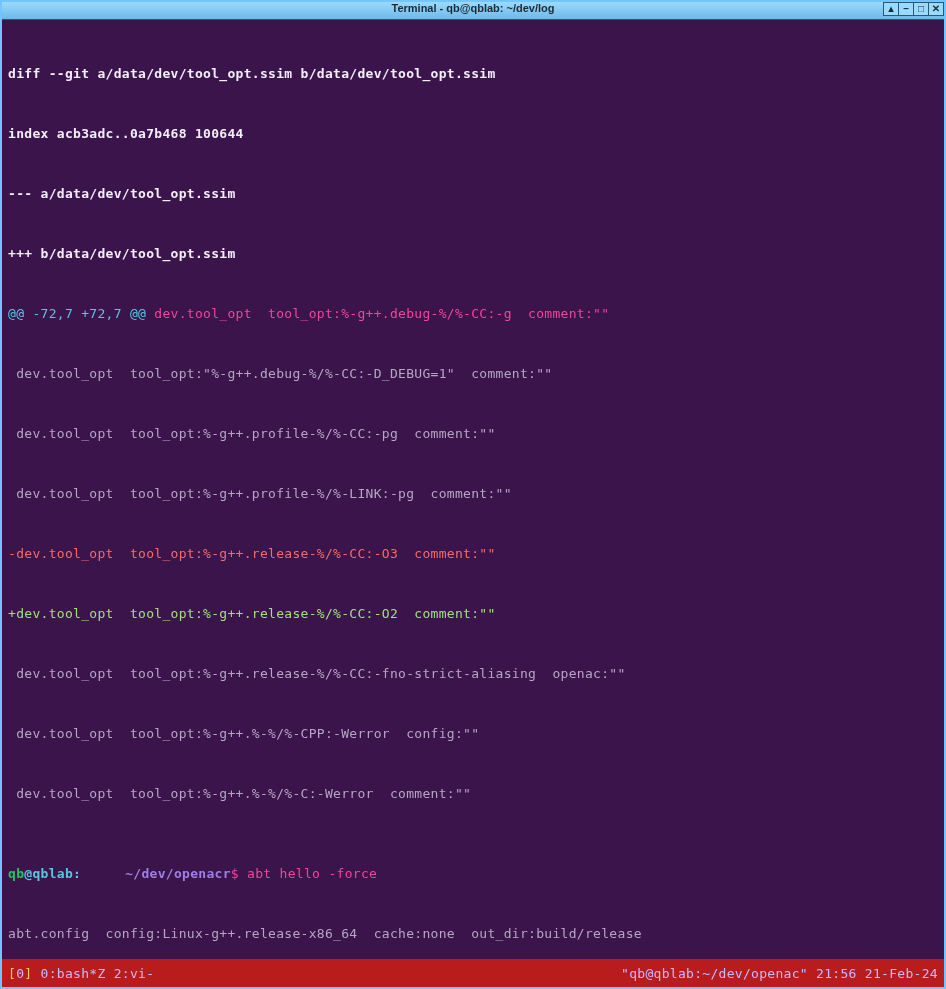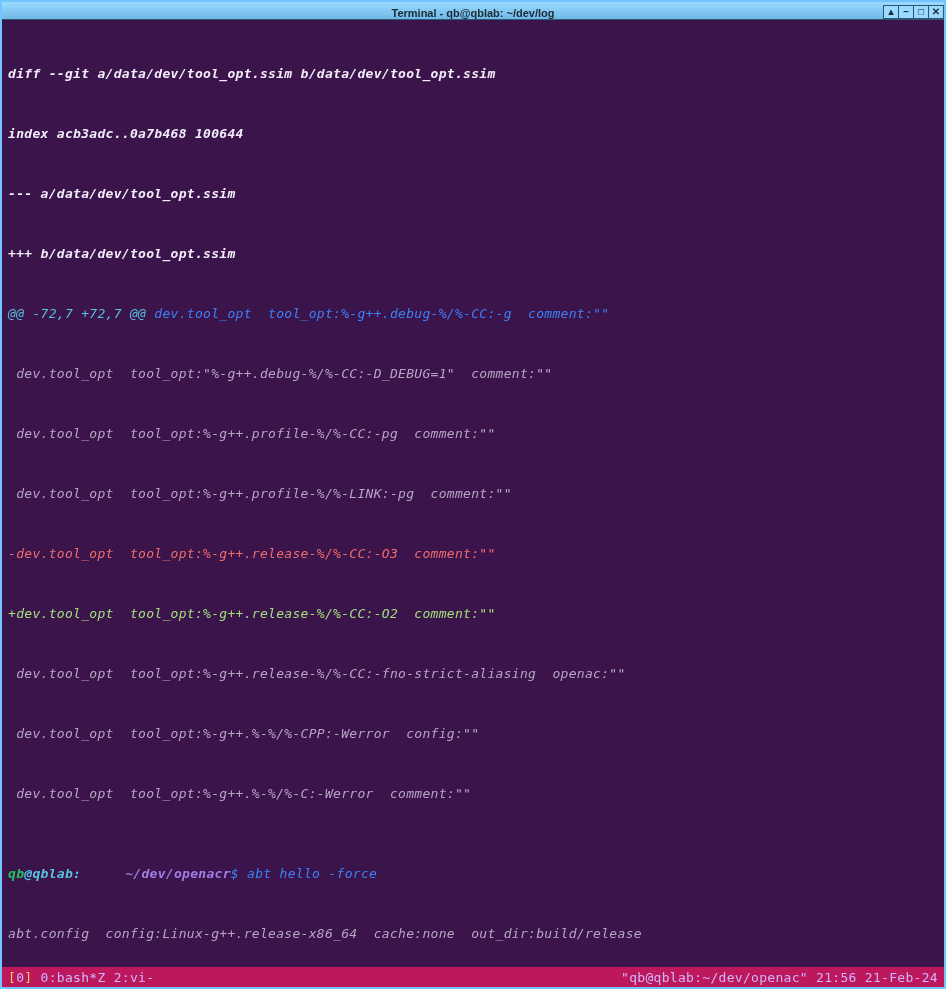--- a/index.html
+++ b/index.html
@@ -1,33 +1,33 @@
 <!DOCTYPE html>
 <html><head>
 <meta charset="utf-8">
 <style>
 * { margin:0; padding:0; box-sizing:border-box; }
 html,body { width:946px; height:989px; font-family:"DejaVu Sans Mono","Consolas",monospace; font-size:13px; overflow:hidden; background:#000; }
 .window { width:946px; height:989px; border:2px solid #73c5ff; display:flex; flex-direction:column; background:#3b144b; }
-.titlebar { height:18px; background:linear-gradient(#9adaff,#6fb8e8); display:flex; align-items:flex-end; position:relative; font-family:sans-serif; font-size:11px; font-weight:bold; color:#1b2a33; border-bottom:1px solid #2c5972; }
+.titlebar { height:18px; background:linear-gradient(#9adaff,#6fb8e8); display:flex; align-items:flex-start; position:relative; font-family:sans-serif; font-size:11px; font-weight:bold; color:#1b2a33; border-bottom:1px solid #2c5972; }
 .titlebar .title { position:absolute; left:50%; transform:translateX(-50%); }
 .titlebar .controls { margin-left:auto; display:flex; gap:0; }
 .titlebar .btn { width:16px; height:14px; border:1px solid #2c5972; background:#9adaff; display:flex; align-items:center; justify-content:center; font-size:10px; line-height:1; cursor:pointer; margin-left:-1px; font-weight:bold; }
-.term { flex:1; background:#3b144b; color:#b6a6c4; padding:4px 6px 2px 6px; line-height:20px; letter-spacing:0.3px; white-space:pre; overflow:hidden; position:relative;font-style:italic; }
+.term { flex:1; background:#3b144b; color:#b6a6c4; padding:4px 6px 2px 6px; line-height:20px; letter-spacing:0.3px; white-space:pre; overflow:hidden; position:relative; }
 .line { height:20px; }
 .white { color:#f4eefb; font-weight:bold; }
 .cyan  { color:#58c6e0; }
 .green { color:#a2e07b; }
 .red   { color:#f06c6c; }
 .bold  { font-weight:bold; }
 .prompt-user{ color:#22c55e; font-weight:bold; }
 .prompt-host{ color:#58c6e0; font-weight:bold; }
 .prompt-path{ color:#9e7fe6; font-weight:bold;margin-left:44px; }
-.sep { color:#3b82f6; }
-.status { height:20px; background:#be185d; color:#cbb8ff; display:flex; align-items:center; padding:0 6px; font-size:13px; letter-spacing:0.3px; }
+.sep { color:#ec4899; }
+.status { height:28px; background:#b91c1c; color:#cbb8ff; display:flex; align-items:center; padding:0 6px; font-size:13px; letter-spacing:0.3px; }
 .status .left { flex:0 0 auto; }
 .status .spacer{ flex:1; }
 .status .right{ flex:0 0 auto; }
 .status .bracket{ color:#f0d060; }
 </style>
 </head>
 <body>
 
 <div class="window">
   <div class="titlebar">

